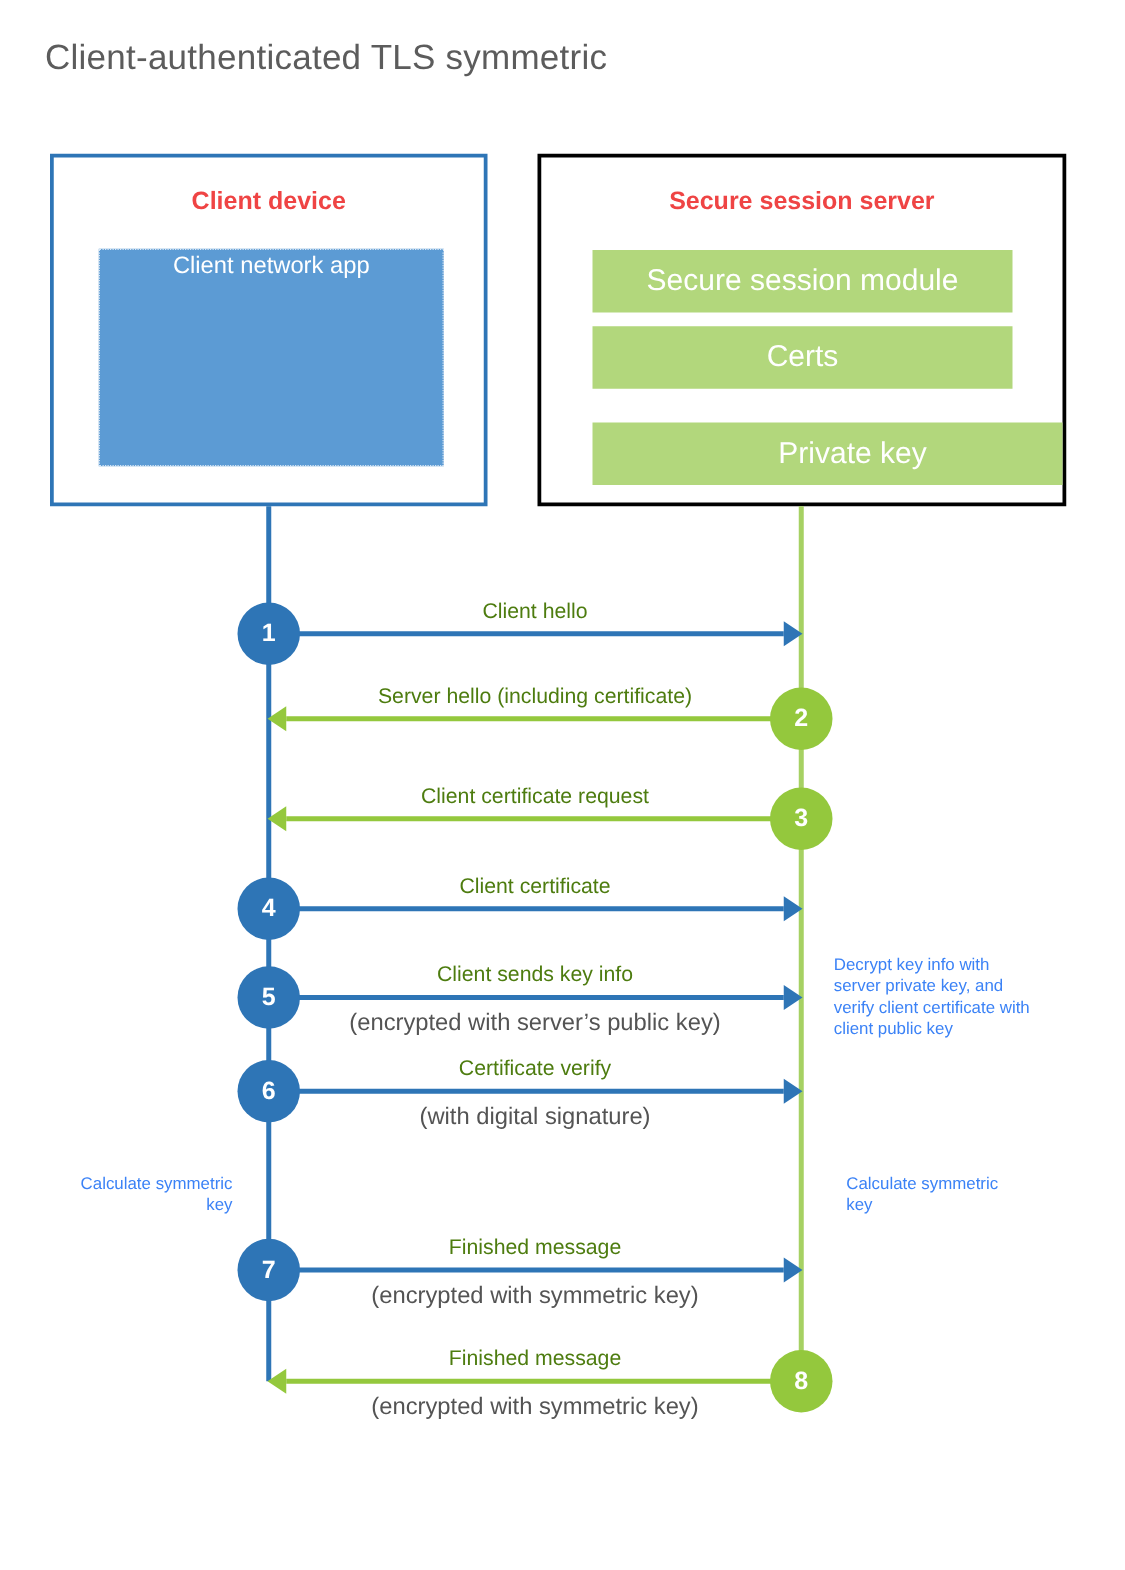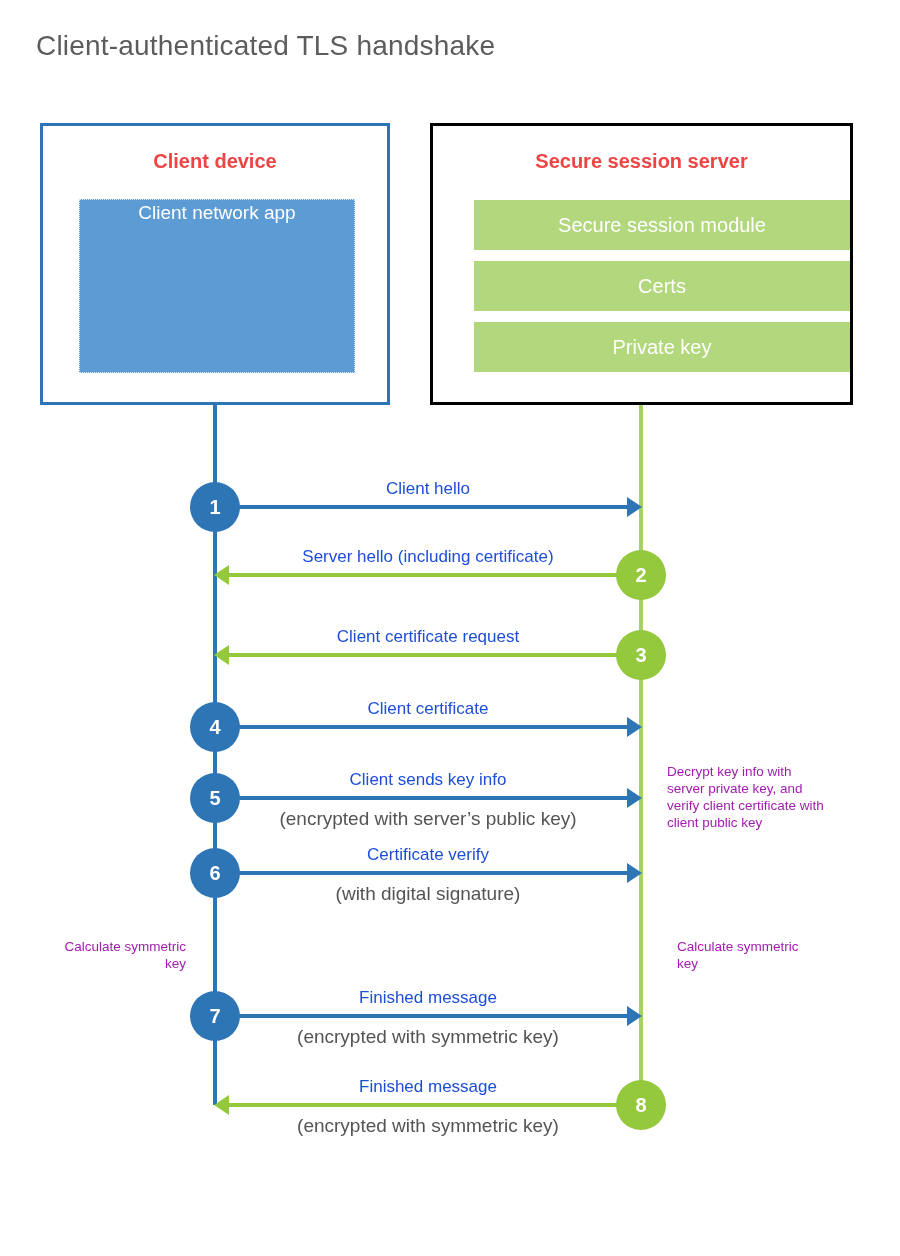--- a/index.html
+++ b/index.html
@@ -14,24 +14,24 @@
   .client-box { left:40px; width:350px; border:3px solid #2e75b6; }
   .server-box { left:430px; width:423px; border:3px solid #000000; }
   .actor-heading { position:absolute; left:0; top:24px; width:100%; text-align:center;
                    font-size:20px; font-weight:bold; color:#ef4444; }
 
   .app-box { position:absolute; left:36px; top:73px; width:276px; height:174px;
              background:#5c9bd4; border:1px dotted #d9e7f4; box-sizing:border-box;
              display:flex; align-items:flex-start; justify-content:center; }
   .app-box .app-label { width:190px; text-align:center; color:#ffffff; font-size:19px; line-height:26px; }
 
-  .module-bar { position:absolute; left:41px; width:376px; height:50px; background:#b2d77c;
+  .module-bar { position:absolute; left:41px; width:336px; height:50px; background:#b2d77c;
                 display:flex; align-items:center; justify-content:center;
-                color:#ffffff; font-size:20px; }
-  .bar-0 { top:74px; } .bar-1 { top:135px; } .bar-2 { top:196px; }
+                color:#ffffff; font-size:24px; }
+  .bar-0 { top:74px; } .bar-1 { top:135px; } .bar-2 { top:212px;padding-left:40px; }
 
   
   .lifeline { position:absolute; width:4px; z-index:1; }
   .lifeline-client { left:213px; top:405px; height:700px; background:#2e75b6; }
   .lifeline-server { left:639px; top:405px; height:702px; background:#a6d163; }
 
   
   .step { position:absolute; left:0; width:900px; height:0; }
   .badge { position:absolute; top:-25px; width:50px; height:50px; border-radius:50%;
            display:flex; align-items:center; justify-content:center;
@@ -41,36 +41,36 @@
 
   .shaft { position:absolute; top:-2px; height:4px; z-index:2; }
   .step.blue  .shaft { left:215px; width:412px; background:#2e75b6; }
   .step.green .shaft { left:229px; width:412px; background:#94c83d; }
   .head { position:absolute; top:-10px; width:0; height:0; z-index:2;
           border-top:10px solid transparent; border-bottom:10px solid transparent; }
   .step.blue  .head { left:627px; border-left:15px solid #2e75b6; }
   .step.green .head { left:214px; border-right:15px solid #94c83d; }
 
   .msg-label { position:absolute; left:215px; width:426px; bottom:8px; text-align:center;
-               font-size:17px; color:#1d4ed8; z-index:2; }
+               font-size:17px; color:#4d7c0f; z-index:2; }
   .msg-sub   { position:absolute; left:215px; width:426px; top:10px; text-align:center;
                font-size:19px; color:#545454; z-index:2; }
 
   
-  .note { position:absolute; font-size:13.5px; line-height:17px; color:#a21caf; z-index:2; }
+  .note { position:absolute; font-size:13.5px; line-height:17px; color:#3b82f6; z-index:2; }
   .note-decrypt { left:667px; top:763px; width:158px; text-align:left; }
   .note-calc-left  { left:46px;  top:938px; width:140px; text-align:right; }
   .note-calc-right { left:677px; top:938px; width:140px; text-align:left; }
 </style>
 </head>
 <body>
 
 <div class="canvas">
 
-  <div class="page-title">Client-authenticated TLS handshake</div>
+  <div class="page-title">Client-authenticated TLS symmetric</div>
 
   <div class="actor-box client-box">
     <div class="actor-heading">Client device</div>
     <div class="app-box">
       <div class="app-label">Client network app</div>
     </div>
   </div>
 
   <div class="actor-box server-box">
     <div class="actor-heading">Secure session server</div>

